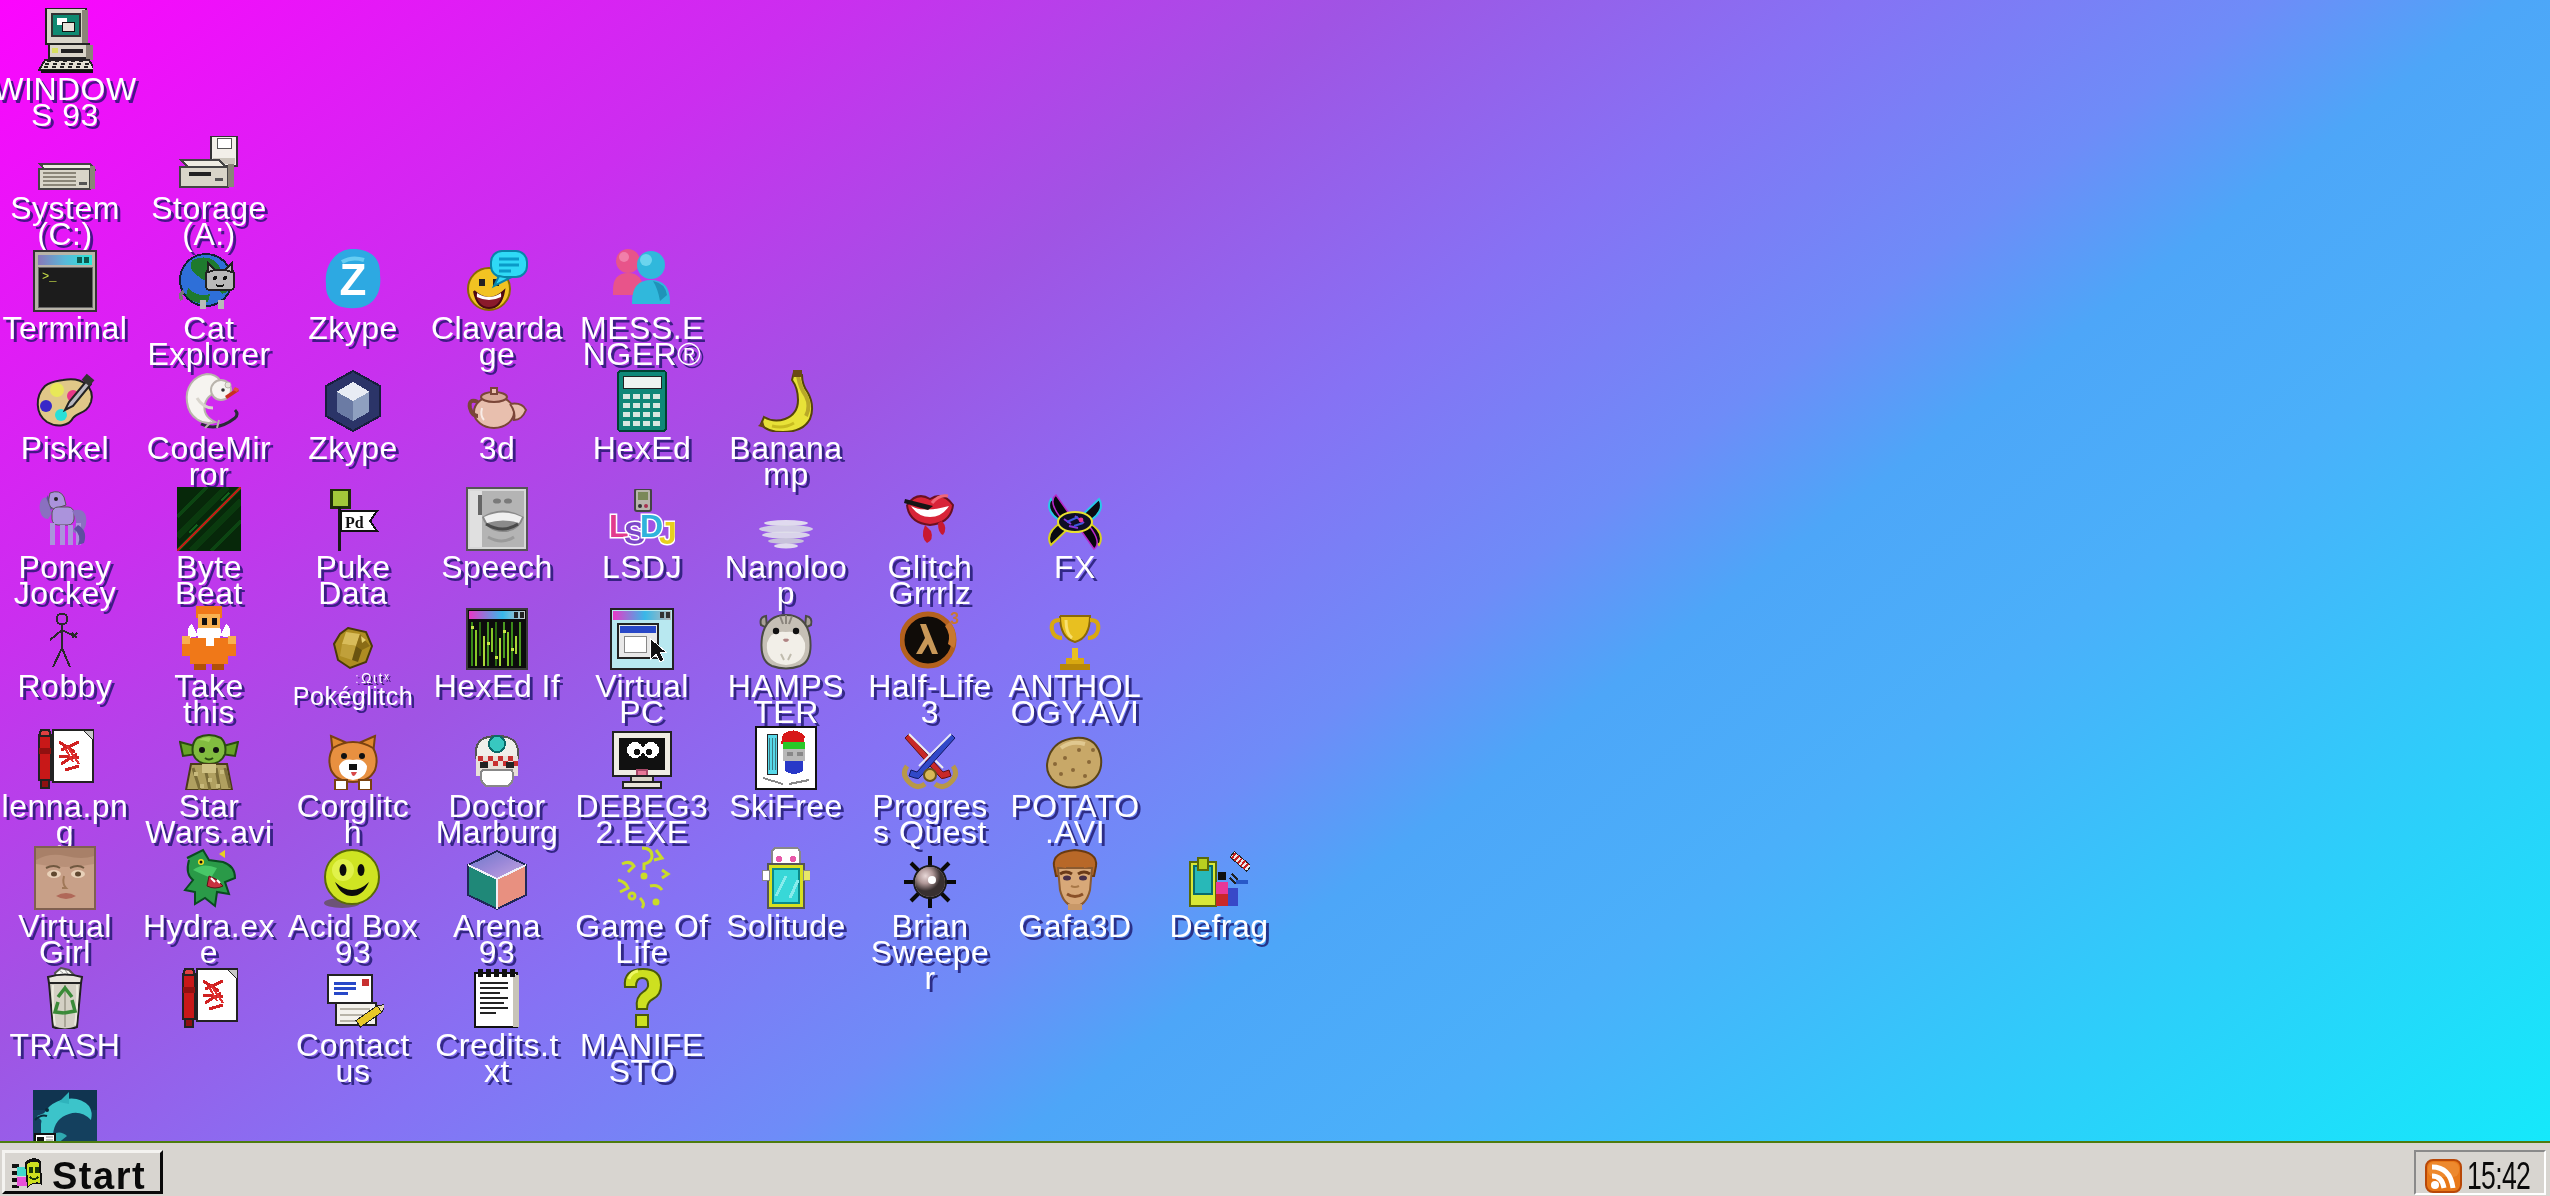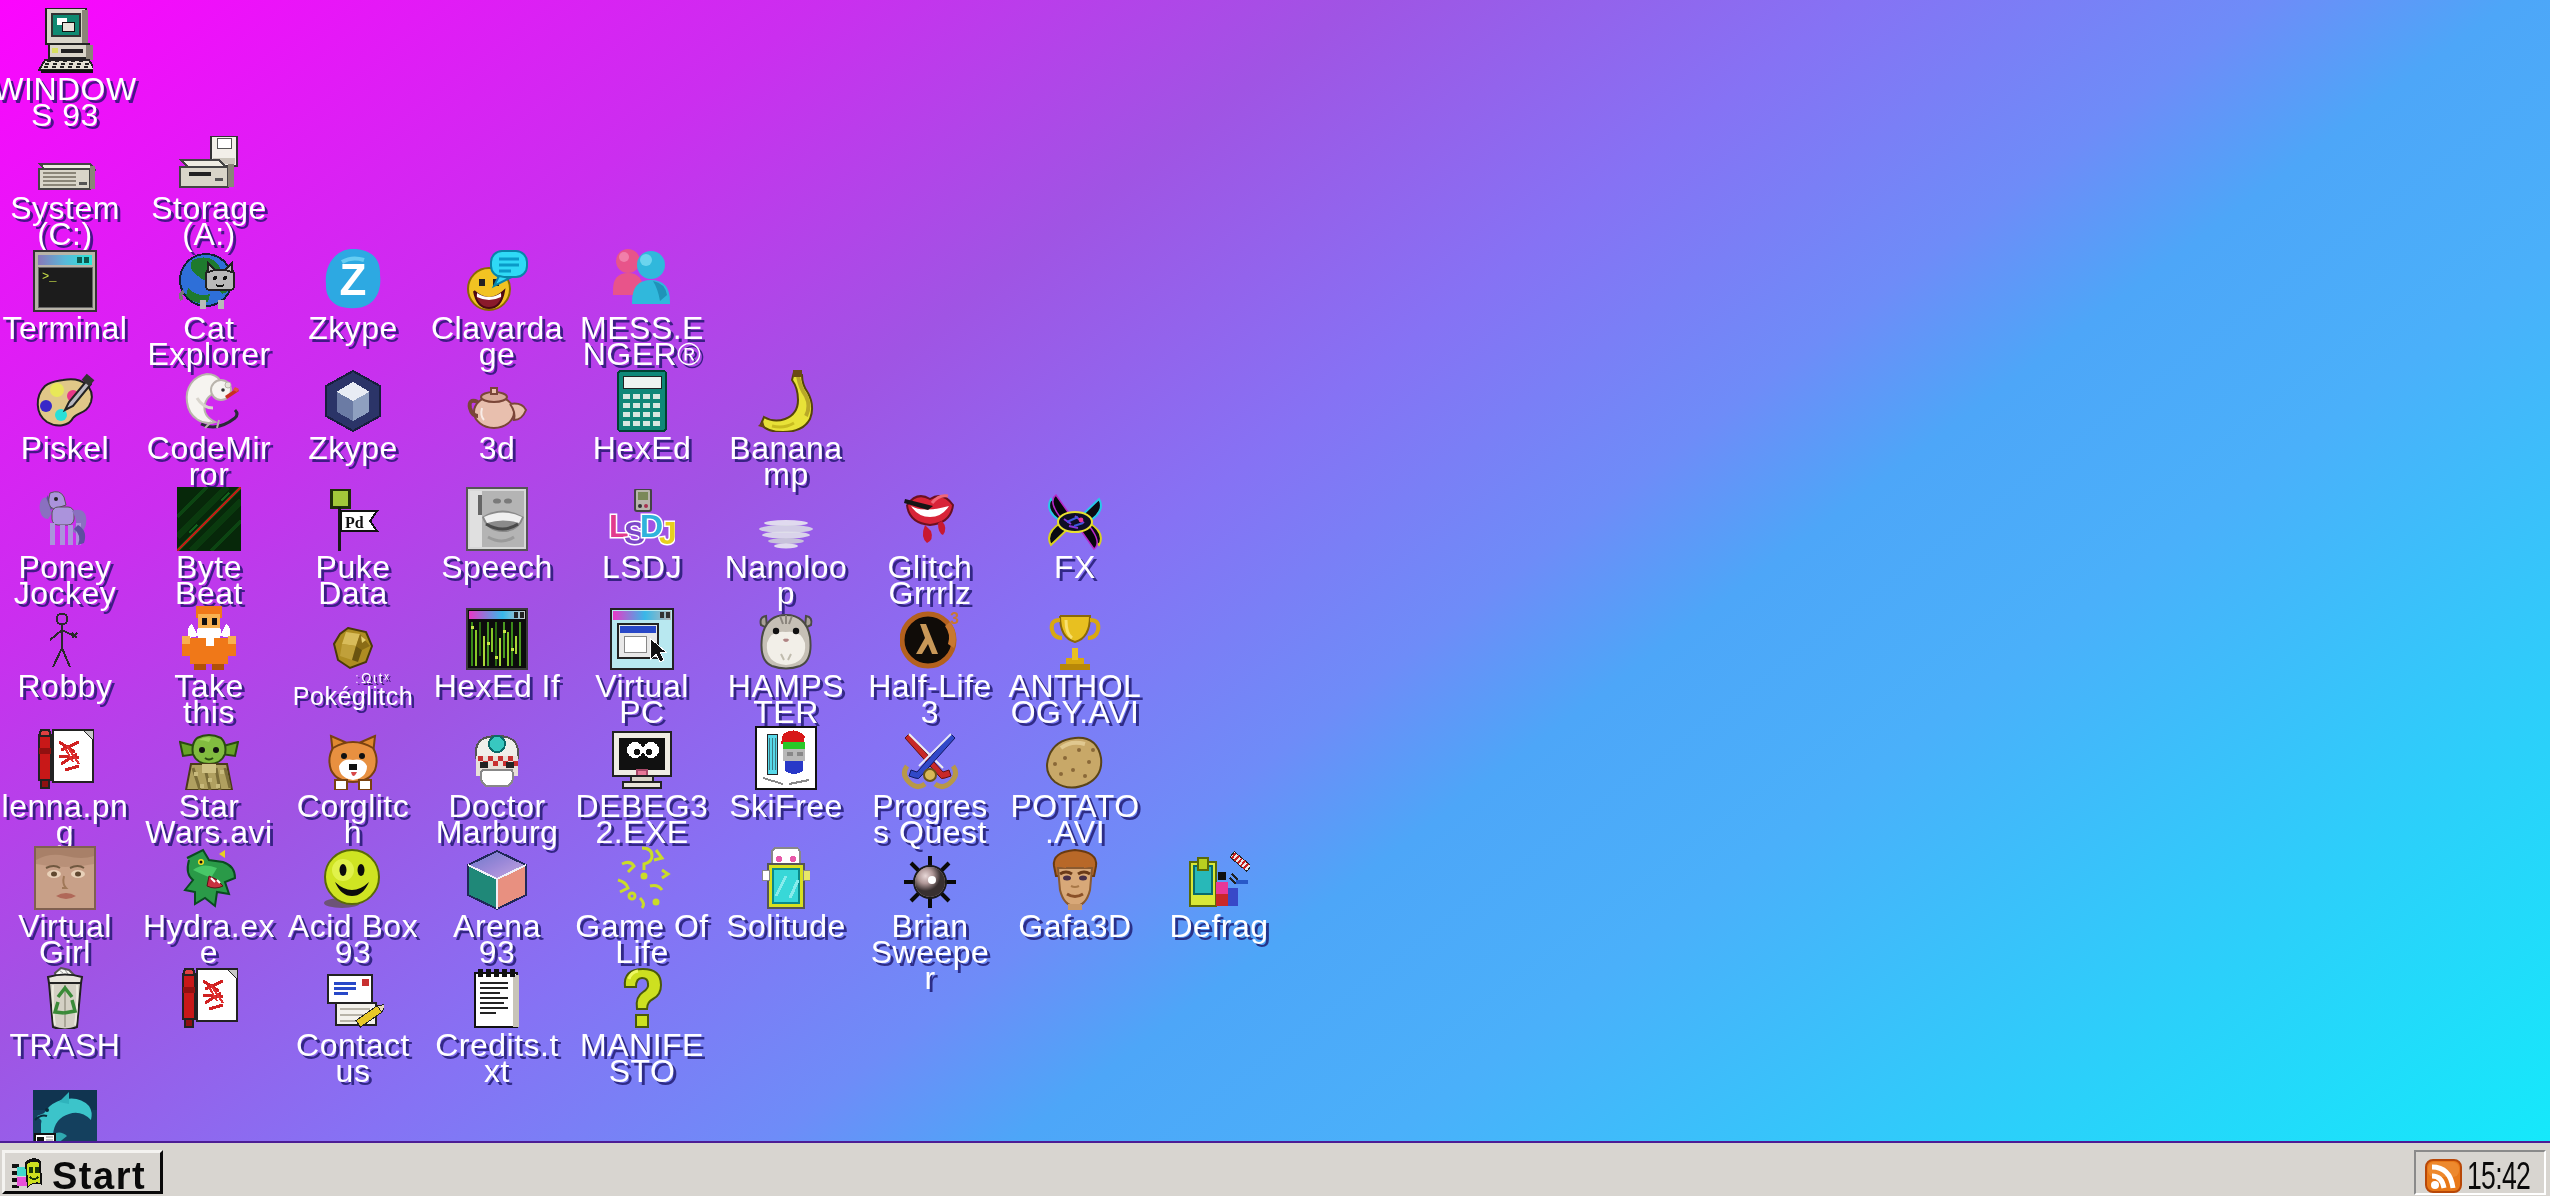--- a/index.html
+++ b/index.html
@@ -2,21 +2,21 @@
 <html><head><meta charset="utf-8"><title>WINDOWS 93</title>
 <style>
 html,body{margin:0;padding:0;width:2550px;height:1196px;overflow:hidden}
 body{font-family:"Liberation Sans",sans-serif;
 background:linear-gradient(142.7deg,#fc05fe 0%,#cb2eef 20%,#a054e4 33%,#8672f4 45%,#6e8cf8 55%,#4da6f8 61%,#4ab0fa 70%,#2bd0fa 85%,#12ecfb 100%);}
 .cell{position:absolute;width:146px;text-align:center}
 .ic{height:64px;display:flex;align-items:flex-end;justify-content:center;margin-bottom:3px}
 .lb{font-size:32px;line-height:26px;color:#fff;letter-spacing:0.5px;
 text-shadow:3px 3px 0 rgba(26,20,104,0.78);white-space:nowrap}
 #bar{position:absolute;left:0;top:1141px;width:2550px;height:55px;background:#d8d5d0;
-border-top:2px solid #4c1d95;box-sizing:border-box}
+border-top:2px solid #4d7c0f;box-sizing:border-box}
 #startbtn{position:absolute;left:2px;top:7px;width:155px;height:38px;background:#d8d5d0;
 border-top:3px solid #f4f3f0;border-left:3px solid #f4f3f0;border-right:3px solid #0a0a0a;border-bottom:3px solid #0a0a0a}
 #startbtn svg{position:absolute;left:7px;top:5px}
 #starttxt{position:absolute;left:47px;top:4px;font-size:38px;line-height:38px;font-weight:bold;color:#0a0a0a;letter-spacing:1.5px}
 #tray{position:absolute;right:4px;top:7px;width:132px;height:45px;
 border-top:2px solid #8a8a8a;border-left:2px solid #8a8a8a;border-right:2px solid #fff;border-bottom:2px solid #fff;box-sizing:border-box}
 #tray svg{position:absolute;left:9px;top:7px}
 #clock{position:absolute;left:51px;top:5px;font-size:38px;line-height:38px;color:#0a0a0a;transform:scaleX(0.70);transform-origin:left center;letter-spacing:-1px}
 </style></head><body>
 <div class="cell" style="left:-8px;top:9px">

